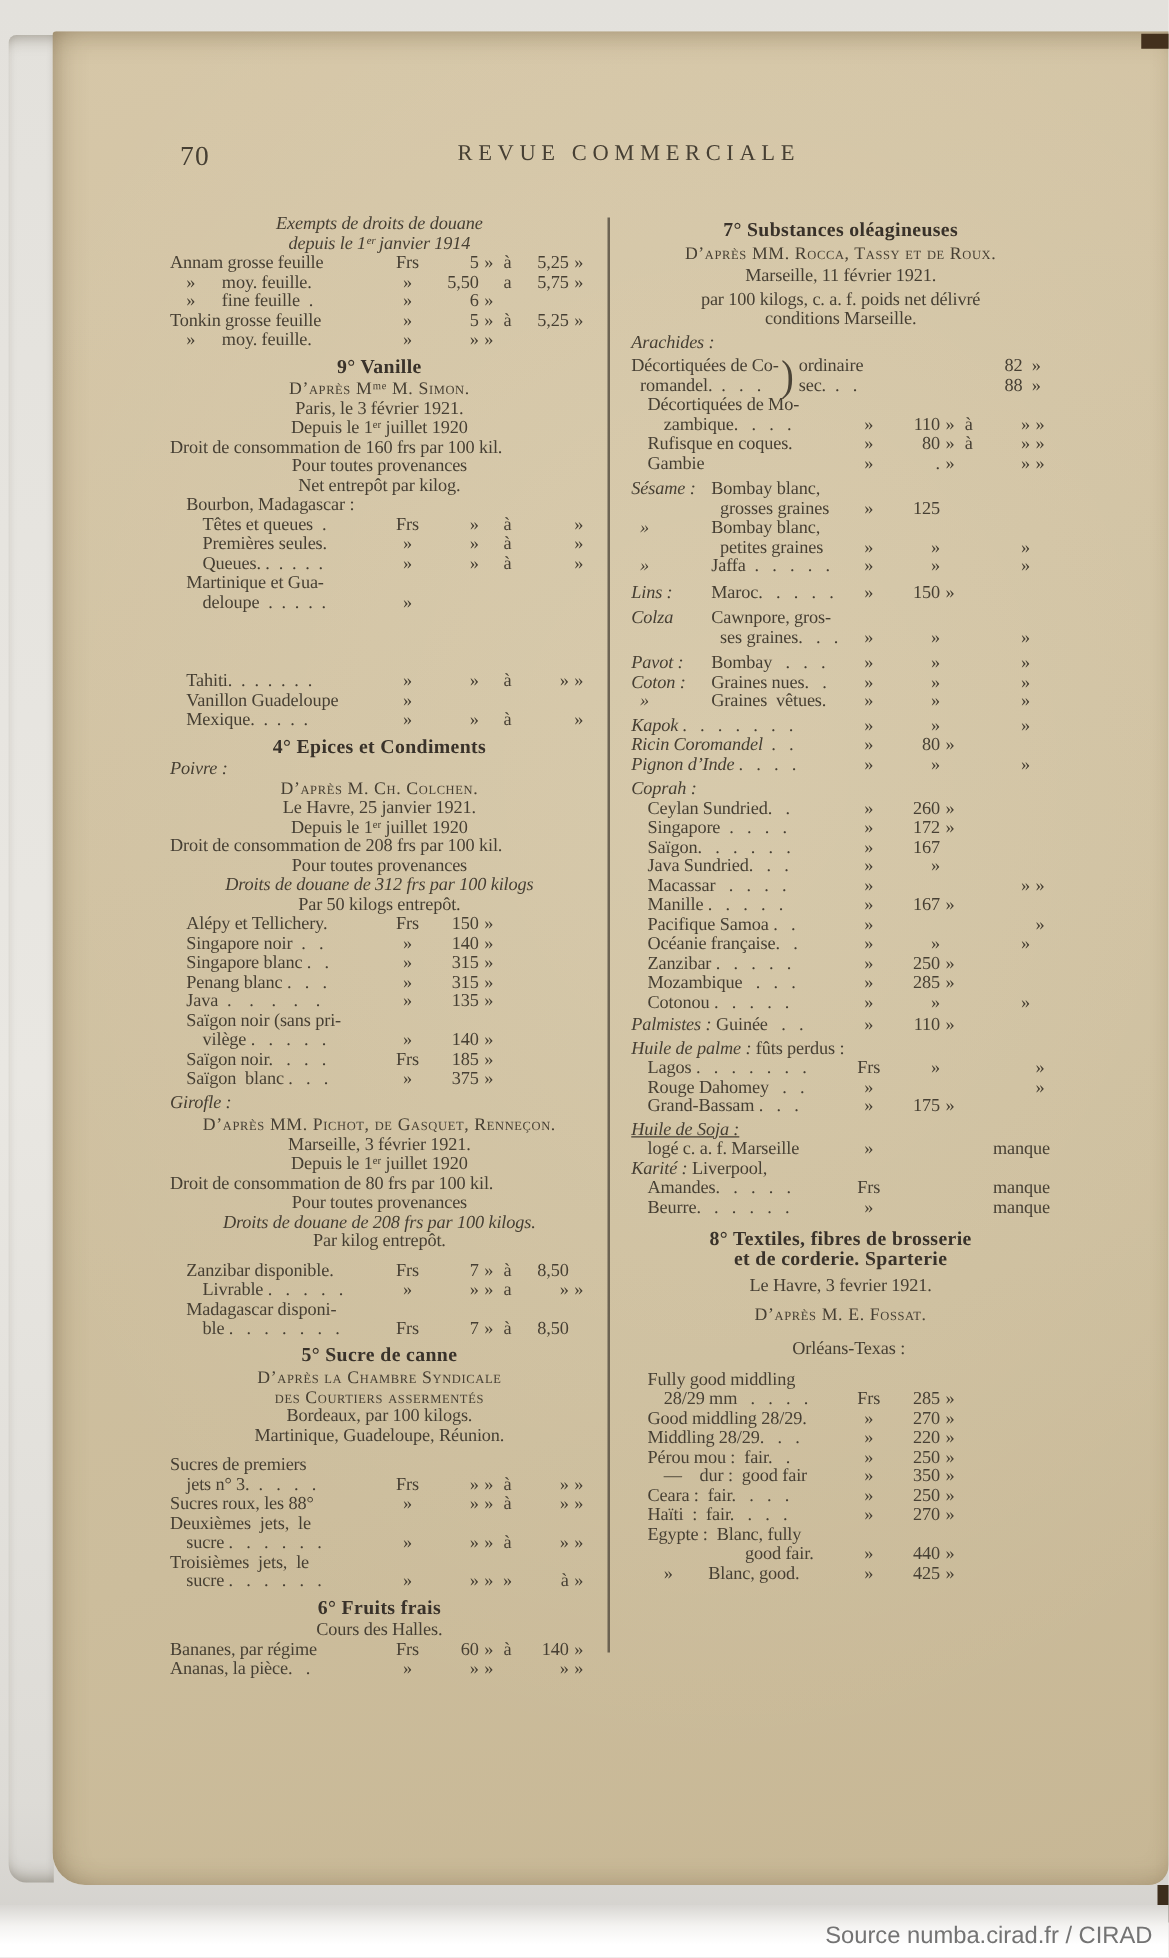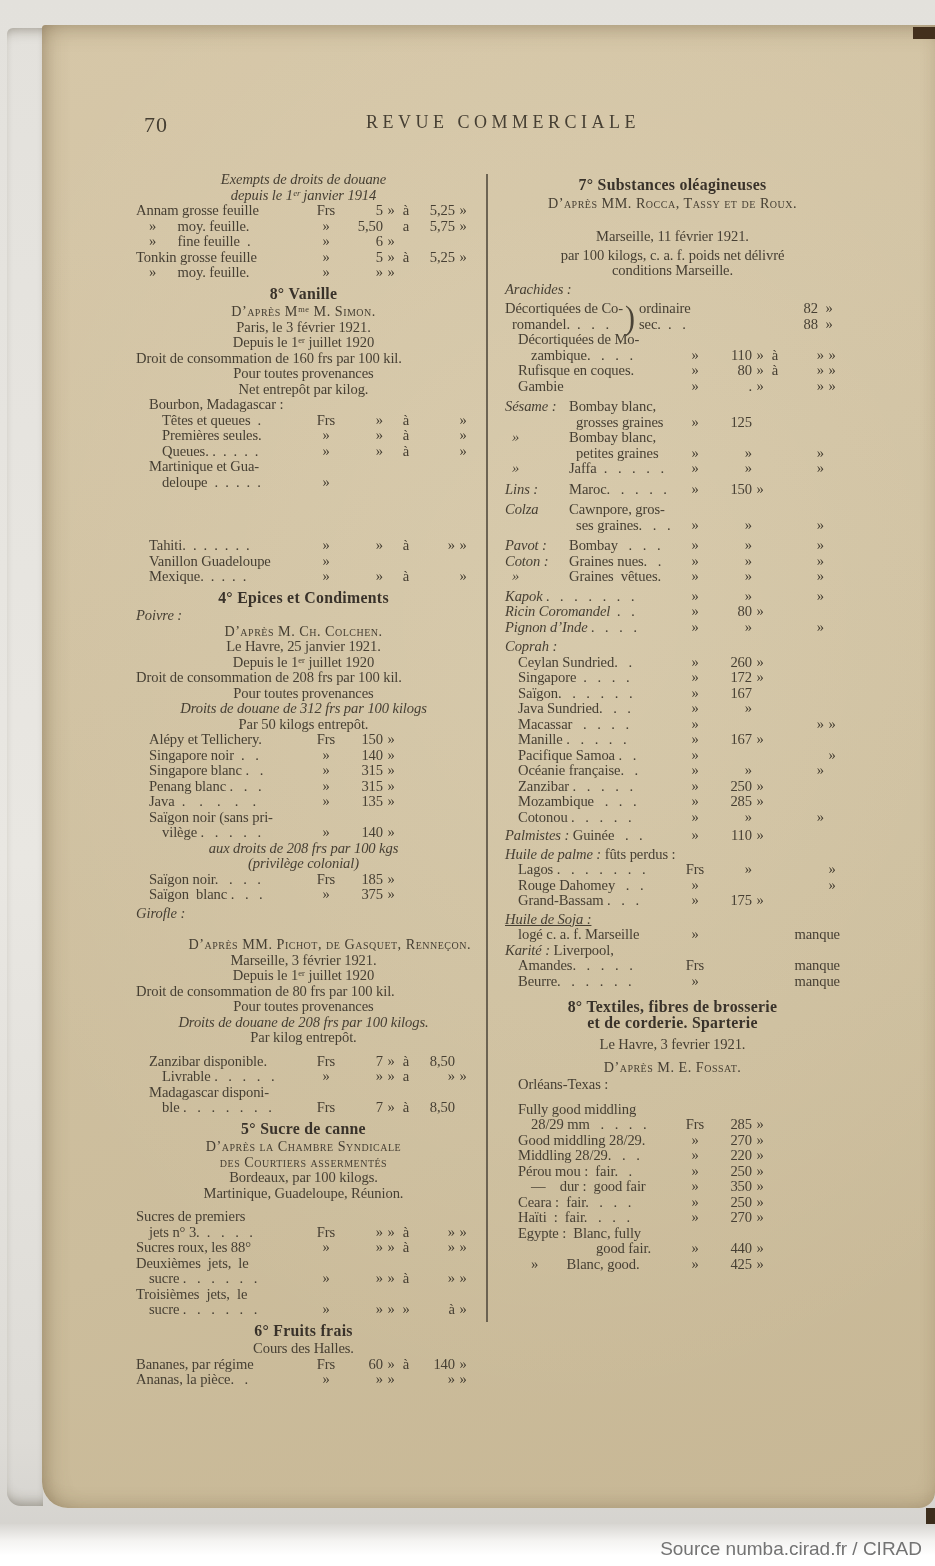--- a/index.html
+++ b/index.html
@@ -115,21 +115,21 @@
           <div class="row">
             <span class="lbl">Tonkin grosse feuille</span>
             <span class="rcols"><span class="c0">»</span><span class="c1">5</span><span class="c2">»</span><span class="c3">à</span><span class="c4">5,25</span><span class="c5">»</span></span>
           </div>
           <div class="row" style="padding-left: 13px;">
             <span class="lbl">»      moy. feuille.</span>
             <span class="rcols"><span class="c0">»</span><span class="c1">»</span><span class="c2">»</span><span class="c3"></span><span class="c4"></span><span class="c5"></span></span>
           </div>
         </div>
         <div class="h2">
-          <div>8° Vanille</div>
+          <div>9° Vanille</div>
         </div>
         <div class="sc">D’après Mᵐᵉ M. Simon.</div>
         <div class="ctr">
           <div>Paris, le 3 février 1921.</div>
           <div>Depuis le 1ᵉʳ juillet 1920</div>
         </div>
         <div class="lft">Droit de consommation de 160 frs par 100 kil.</div>
         <div class="ctr">
           <div>Pour toutes provenances</div>
           <div>Net entrepôt par kilog.</div>
@@ -211,36 +211,32 @@
             <span class="rcols"><span class="c0">»</span><span class="c1">135</span><span class="c2">»</span><span class="c3"></span><span class="c4"></span><span class="c5"></span></span>
           </div>
           <div class="row" style="padding-left: 13px;">
             <span class="lbl">Saïgon noir (sans pri-</span>
           </div>
           <div class="row" style="padding-left: 26px;">
             <span class="lbl">vilège .   .   .   .   .</span>
             <span class="rcols"><span class="c0">»</span><span class="c1">140</span><span class="c2">»</span><span class="c3"></span><span class="c4"></span><span class="c5"></span></span>
           </div>
         </div>
-        <div class="cit">
-          <div>aux droits de 208 frs par 100 kgs</div>
-          <div>(privilège colonial)</div>
-        </div>
         <div>
           <div class="row" style="padding-left: 13px;">
             <span class="lbl">Saïgon noir.   .   .   .</span>
             <span class="rcols"><span class="c0">Frs</span><span class="c1">185</span><span class="c2">»</span><span class="c3"></span><span class="c4"></span><span class="c5"></span></span>
           </div>
           <div class="row" style="padding-left: 13px;">
             <span class="lbl">Saïgon  blanc .   .   .</span>
             <span class="rcols"><span class="c0">»</span><span class="c1">375</span><span class="c2">»</span><span class="c3"></span><span class="c4"></span><span class="c5"></span></span>
           </div>
         </div>
         <div class="lit" style="margin-top: 3px;">Girofle :</div>
-        <div class="sc" style="margin-top: 16px; text-align: right;">D’après MM. Pichot, de Gasquet, Renneçon.</div>
+        <div class="sc" style="margin-top: 3px;">D’après MM. Pichot, de Gasquet, Renneçon.</div>
         <div class="ctr">
           <div>Marseille, 3 février 1921.</div>
           <div>Depuis le 1ᵉʳ juillet 1920</div>
         </div>
         <div class="lft">Droit de consommation de 80 frs par 100 kil.</div>
         <div class="ctr">
           <div>Pour toutes provenances</div>
         </div>
         <div class="cit">
           <div>Droits de douane de 208 frs par 100 kilogs.</div>
@@ -317,21 +313,21 @@
             <span class="rcols"><span class="c0">»</span><span class="c1">»</span><span class="c2">»</span><span class="c3"></span><span class="c4">»</span><span class="c5">»</span></span>
           </div>
         </div>
       </div>
     <div class="divider"></div>
     <div class="col" id="col-right">
         <div class="h2">
           <div>7° Substances oléagineuses</div>
         </div>
         <div class="sc">D’après MM. Rocca, Tassy et de Roux.</div>
-        <div class="ctr" style="margin-top: 18px; font-family: Liberation Serif, serif;">
+        <div class="ctr" style="margin-top: 3px; font-family: Liberation Serif, serif;">
           <div>Marseille, 11 février 1921.</div>
         </div>
         <div class="ctr" style="margin-top: 3px;">
           <div>par 100 kilogs, c. a. f. poids net délivré</div>
           <div>conditions Marseille.</div>
         </div>
         <div class="lit" style="margin-top: 3px;">Arachides :</div>
         <div class="brace-blk" style="margin-top: 4px;">
           <div class="brace-left">
             <div>Décortiquées de Co-</div>
@@ -533,21 +529,21 @@
           </div>
         </div>
         <div class="h2" style="margin-top: 10px;">
           <div>8° Textiles, fibres de brosserie</div>
           <div>et de corderie. Sparterie</div>
         </div>
         <div class="ctr" style="margin-top: 7px;">
           <div>Le Havre, 3 fevrier 1921.</div>
         </div>
         <div class="sc" style="margin-top: 7px;">D’après M. E. Fossat.</div>
-        <div class="lft" style="padding-left: 13px; margin-top: 2px;">Orléans-Texas :</div>
+        <div class="lft" style="padding-left: 13px; margin-top: 12px; text-align: center;">Orléans-Texas :</div>
         <div style="margin-top: 9px;">
           <div class="row" style="padding-left: 13px;">
             <span class="lbl">Fully good middling</span>
           </div>
           <div class="row" style="padding-left: 26px;">
             <span class="lbl">28/29 mm   .   .   .   .</span>
             <span class="rcols"><span class="c0">Frs</span><span class="c1">285</span><span class="c2">»</span><span class="c3"></span><span class="c4"></span><span class="c5"></span></span>
           </div>
           <div class="row" style="padding-left: 13px;">
             <span class="lbl">Good middling 28/29.</span>

